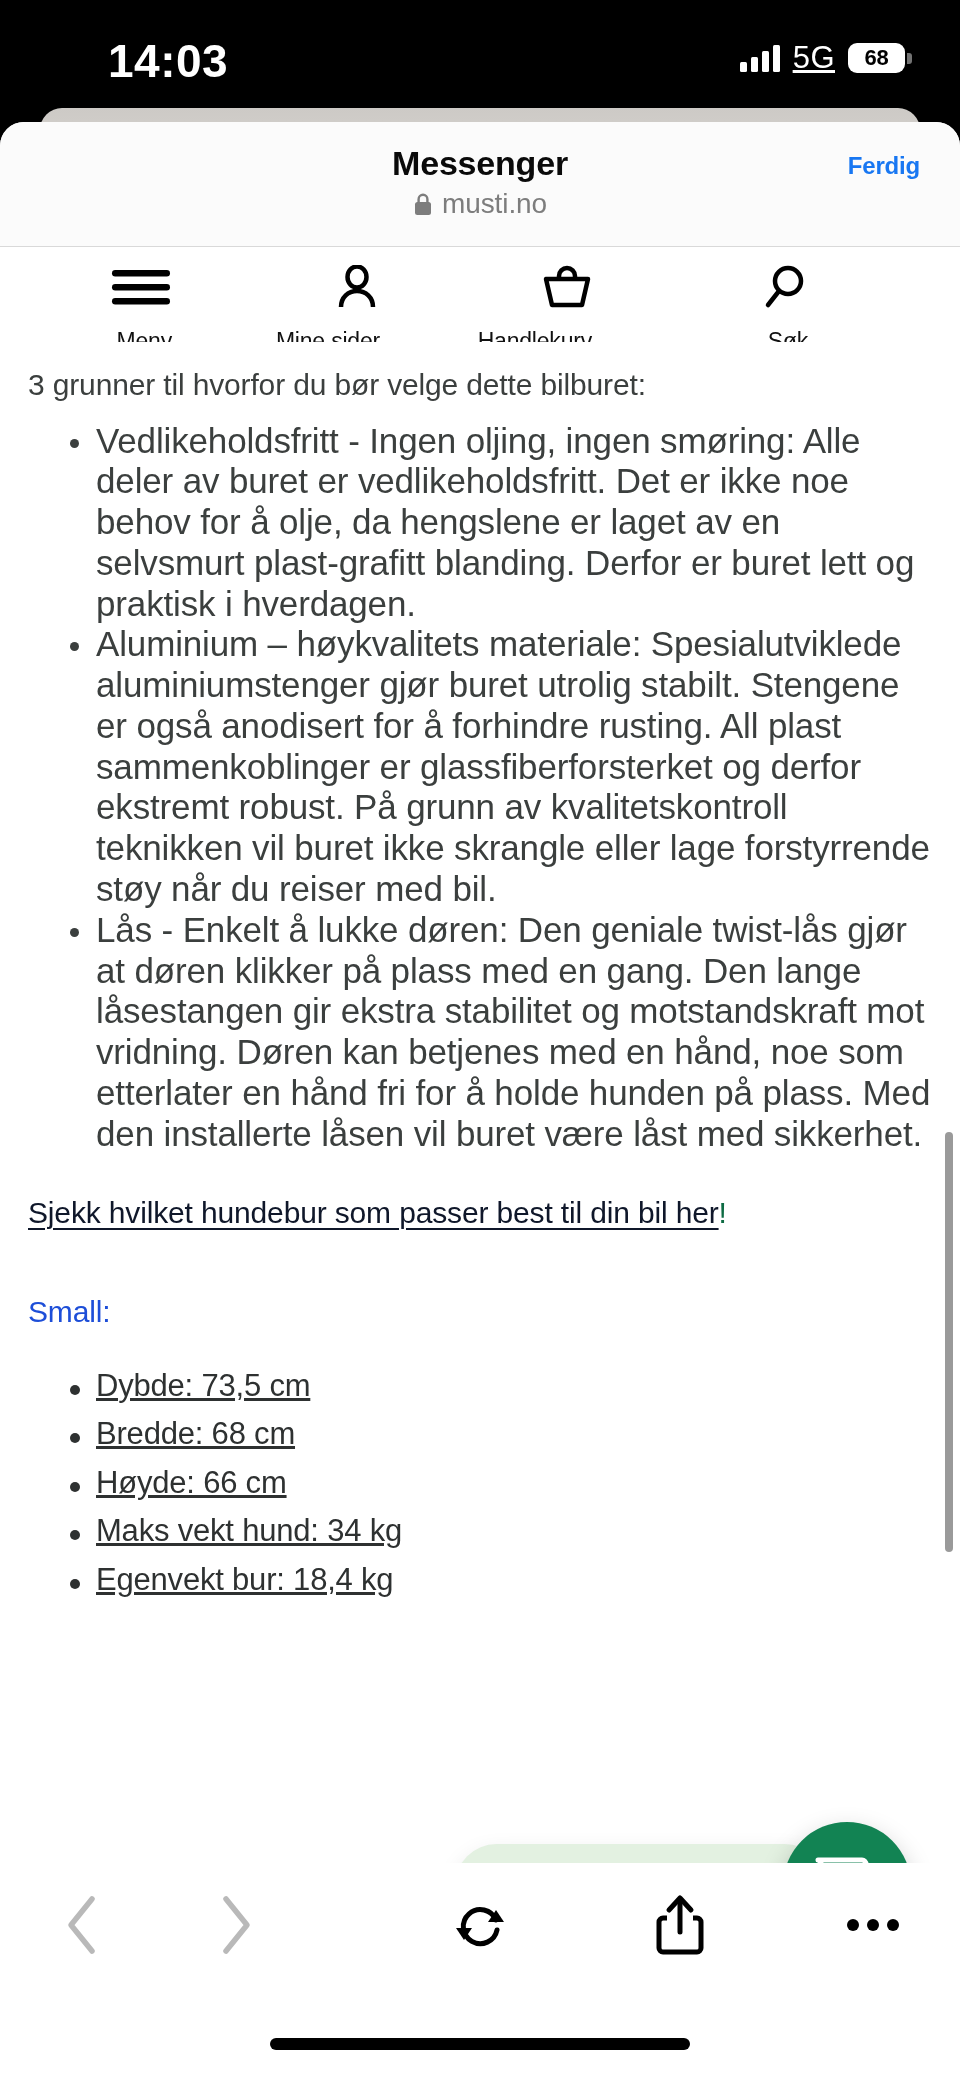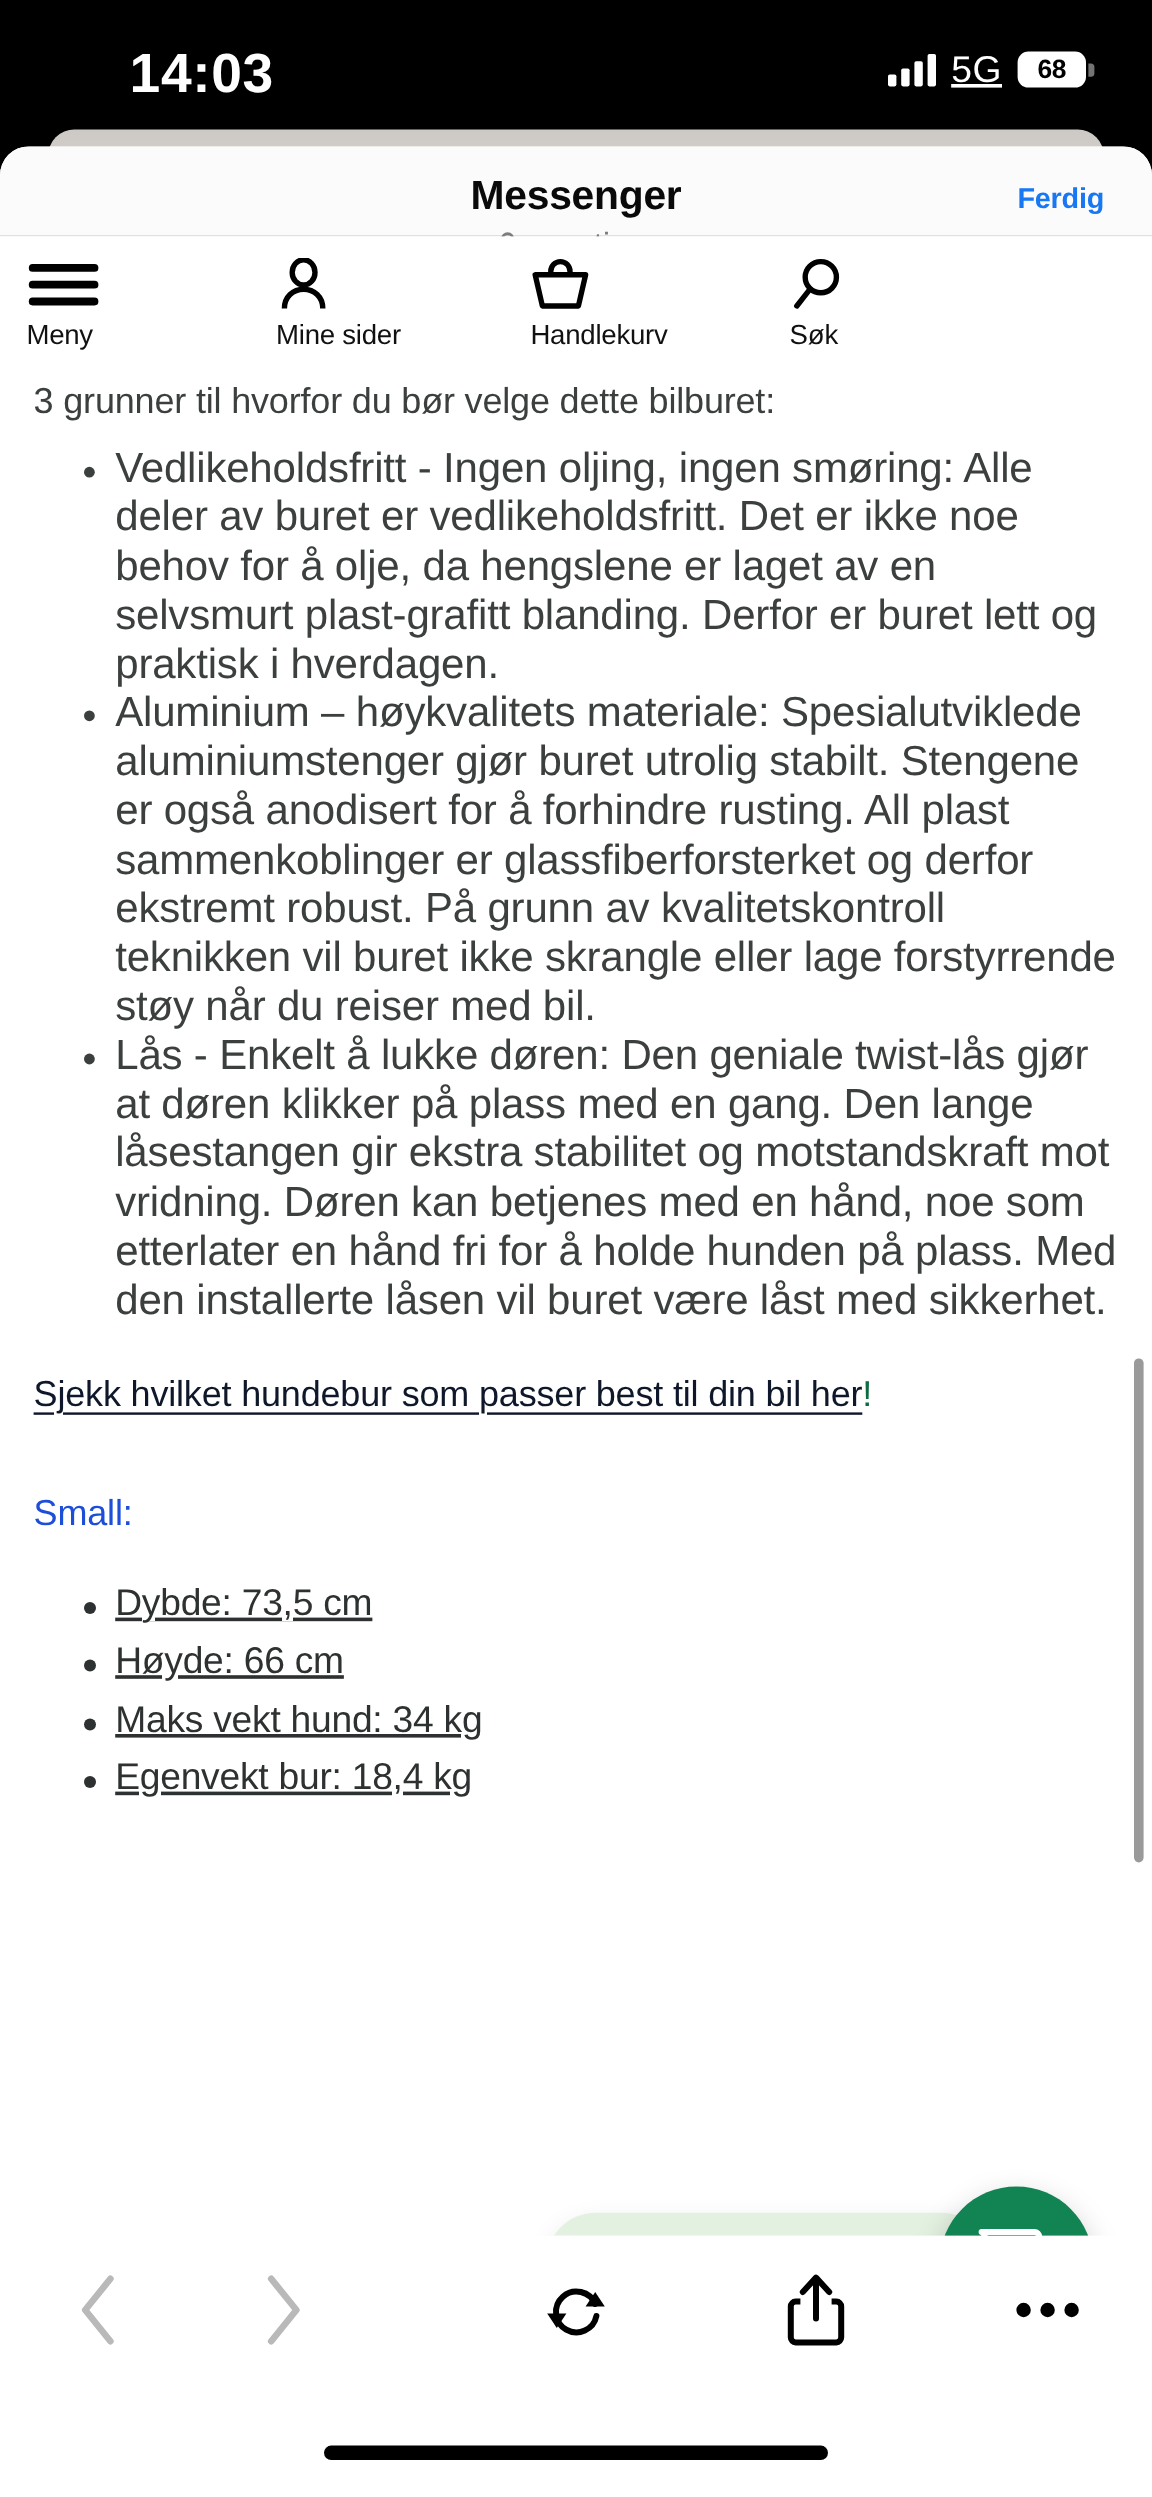--- a/index.html
+++ b/index.html
@@ -51,21 +51,21 @@
   }
 
   
   .sheet {
     position:absolute; left:0; top:122px; width:960px; height:1959px;
     background:#fff; border-radius:24px 24px 0 0; overflow:hidden;
   }
 
   
   .topbar {
-    position:relative; height:75px; background:#fbfbfb;
+    position:relative; height:125px; background:#fbfbfb;
     border-bottom:1px solid #d9d9d9;
   }
   .tb-title {
     position:absolute; left:0; right:0; top:22px;
     text-align:center; font-size:34px; font-weight:600; color:#0a0a0a;
     letter-spacing:-0.2px;
   }
   .tb-sub {
     position:absolute; left:0; right:0; top:66px;
     display:flex; align-items:center; justify-content:center; gap:9px;
@@ -78,21 +78,21 @@
     cursor:pointer;
   }
 
   
   .sitenav {
     position:relative; height:95px; background:#fff;
     display:flex; align-items:flex-start; padding:18px 0 0 0;
   }
   .nav-item {
     flex:0 0 auto; width:150px; margin-left:18px;
-    display:flex; flex-direction:column; align-items:flex-start; cursor:pointer;
+    display:flex; flex-direction:column; align-items:flex-end; cursor:pointer;gap:12px;
   }
   .nav-item:nth-child(1){ margin-left:22px; }
   .nav-item:nth-child(2){ margin-left:58px; }
   .nav-item:nth-child(3){ margin-left:62px; }
   .nav-item:nth-child(4){ margin-left:66px; }
   .nav-ico { height:44px; display:flex; align-items:center; justify-content:center; }
   .nav-lbl { margin-top:7px; font-size:23px; color:#111; letter-spacing:-0.2px; }
 
   
   .content {
@@ -273,20 +273,21 @@
         <li>Aluminium – høykvalitets materiale: Spesialutviklede aluminiumstenger gjør buret utrolig stabilt. Stengene er også anodisert for å forhindre rusting. All plast sammenkoblinger er glassfiberforsterket og derfor ekstremt robust. På grunn av kvalitetskontroll teknikken vil buret ikke skrangle eller lage forstyrrende støy når du reiser med bil.</li>
         <li>Lås - Enkelt å lukke døren: Den geniale twist-lås gjør at døren klikker på plass med en gang. Den lange låsestangen gir ekstra stabilitet og motstandskraft mot vridning. Døren kan betjenes med en hånd, noe som etterlater en hånd fri for å holde hunden på plass. Med den installerte låsen vil buret være låst med sikkerhet.</li>
       </ul>
 
       <p class="linkline"><a class="greenlink">Sjekk hvilket hundebur som passer best til din bil her</a><span class="bang">!</span></p>
 
       <p class="sizehead">Small:</p>
 
       <ul class="specs">
         <li>Dybde: 73,5 cm</li>
+        <li>Bredde: 68 cm</li>
         <li>Høyde: 66 cm</li>
         <li>Maks vekt hund: 34 kg</li>
         <li>Egenvekt bur: 18,4 kg</li>
       </ul>
     </div>
 
     <div class="pagescroll"></div>
 
     <div class="chatwrap">
       <div class="chat-bubble">

